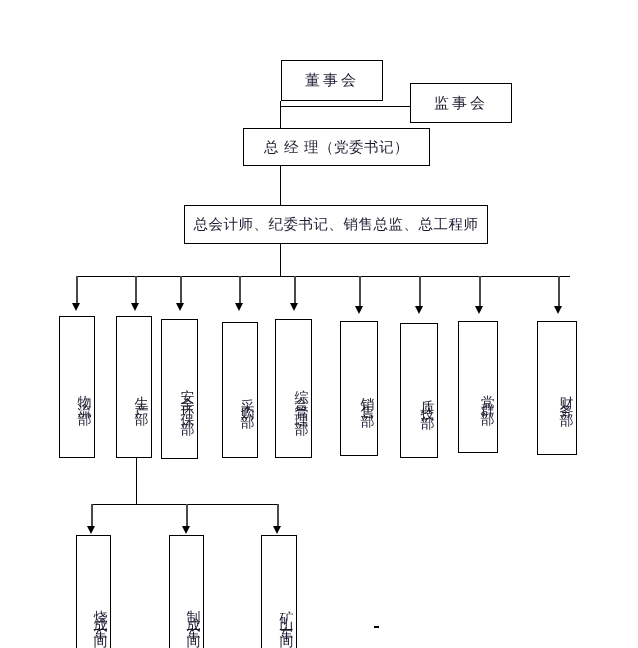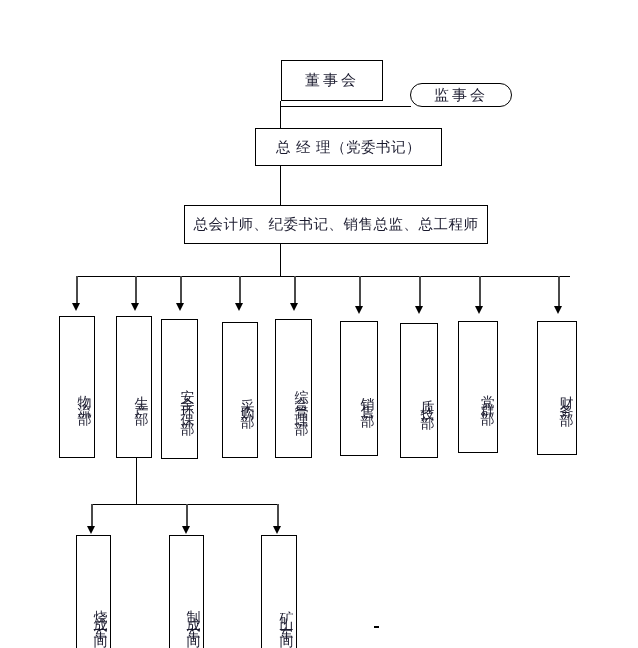--- a/index.html
+++ b/index.html
@@ -75,30 +75,30 @@
 </style>
 </head>
 <body>
 
 <div id="canvas">
 
   <div class="box horiz" style="left:281px; top:16px; width:102px; height:41px;">
     <span>董事会</span>
   </div>
 
-  <div class="box horiz" style="left:410px; top:39px; width:102px; height:24px;border-radius:15px;">
+  <div class="box horiz" style="left:410px; top:39px; width:102px; height:40px;">
     <span>监事会</span>
   </div>
 
   <div class="line vline" style="left:280px; top:57px; height:6px;"></div>
   <div class="line hline" style="left:280px; top:62px; width:131px;"></div>
 
   <div class="line vline" style="left:280px; top:62px; height:22px;"></div>
 
-  <div class="box wide" style="left:255px; top:84px; width:187px; height:38px;">
+  <div class="box wide" style="left:243px; top:84px; width:187px; height:38px;">
     <span>总 经 理（党委书记）</span>
   </div>
 
   <div class="line vline" style="left:280px; top:122px; height:39px;"></div>
 
   <div class="box wide" style="left:184px; top:161px; width:304px; height:39px;">
     <span>总会计师、纪委书记、销售总监、总工程师</span>
   </div>
 
   <div class="line vline" style="left:280px; top:200px; height:33px;"></div>

